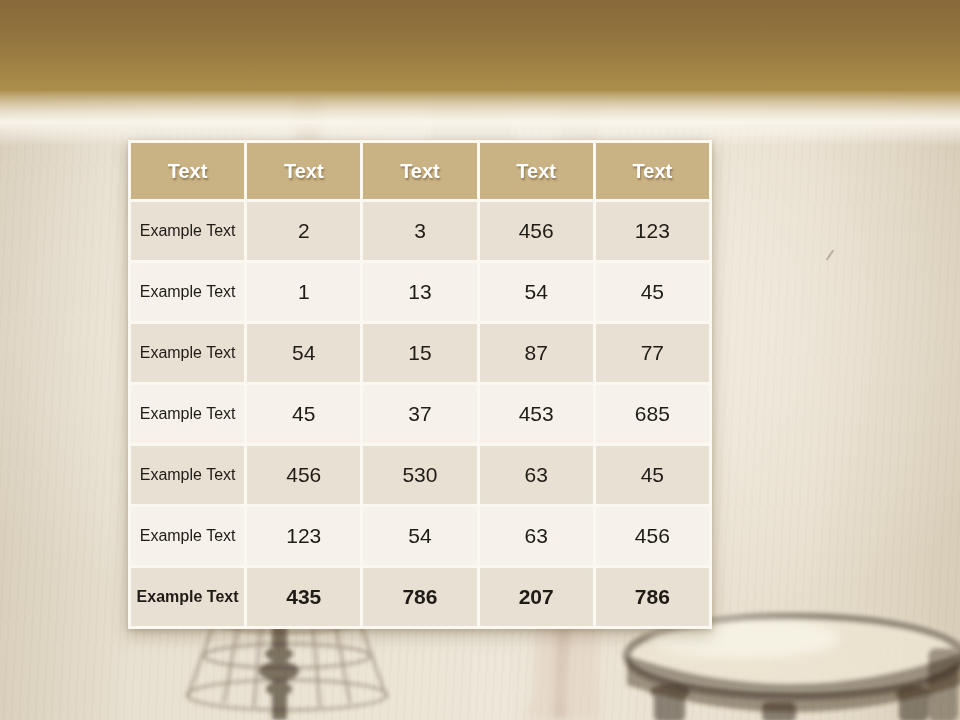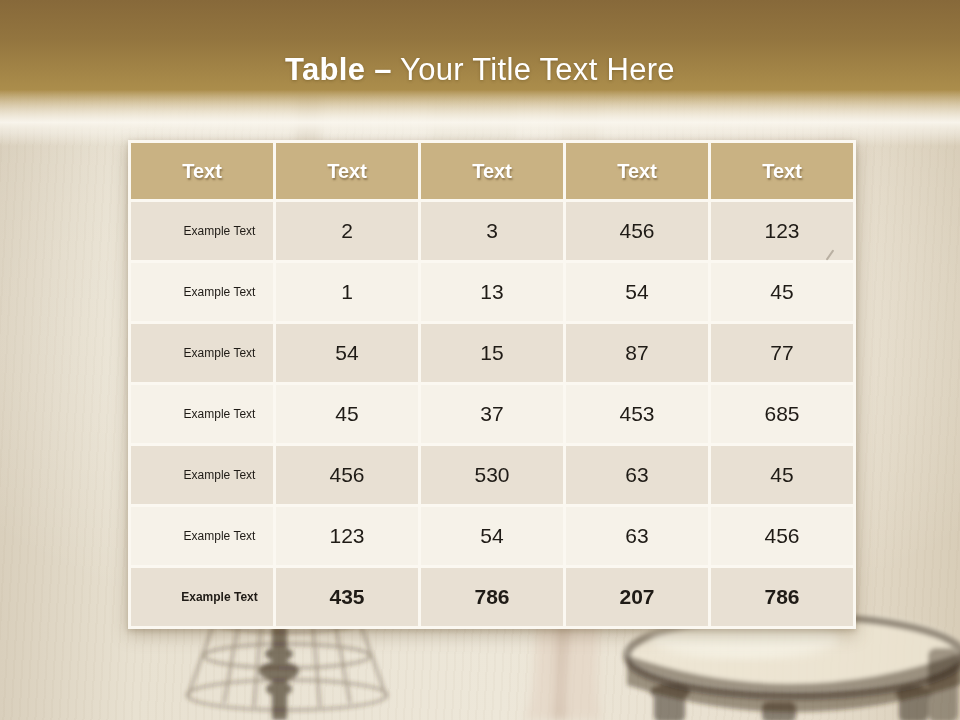--- a/index.html
+++ b/index.html
@@ -26,35 +26,35 @@
   }
   
   .title{
     position:absolute;top:52px;left:0;width:960px;margin:0;
     text-align:center;font-size:31px;line-height:1.15;font-weight:400;color:#ffffff;
     letter-spacing:.3px;text-shadow:0 1px 3px rgba(80,60,20,.35);
   }
   .title .kw,.title .sep{font-weight:700;}
   
   table.data{
-    position:absolute;left:128px;top:140px;width:728px;
+    position:absolute;left:128px;top:140px;width:584px;
     border-collapse:separate;border-spacing:3px;table-layout:fixed;
     background:#fbf8f1;
     box-shadow:0 6px 16px rgba(110,88,55,.35),0 2px 5px rgba(110,88,55,.22);
   }
   table.data th{
     height:54px;background:#c9b283;color:#ffffff;
     font-size:20px;font-weight:700;text-align:center;
     text-shadow:1px 2px 2px rgba(96,74,40,.55);
   }
   table.data td{
     height:56px;text-align:center;vertical-align:middle;
     color:#1f1b16;font-size:21px;
   }
-  table.data td.label{font-size:12px;padding-left:36px;}
+  table.data td.label{font-size:16px;}
   tr.shaded td{background:#e8e0d3;}
   tr.light  td{background:#f6f2e9;}
   tr.emph   td{font-weight:700;}
   
   .cursor-mark{
     position:absolute;left:829px;top:249px;width:2px;height:12px;
     background:rgba(128,118,102,.45);transform:rotate(35deg);border-radius:1px;
   }
 </style>
 </head>
@@ -115,21 +115,20 @@
         <rect x="899" y="692" width="29" height="30" rx="6"></rect>
         <rect x="762" y="702" width="34" height="20" rx="6"></rect>
         <rect x="928" y="648" width="30" height="74" rx="8" opacity="0.8"></rect>
       </g>
     </g>
   </svg>
 
   <div class="banner"></div>
   <div class="fog"></div>
 
-  <h1 class="title"><span class="kw">Table</span> <span class="sep">–</span> <span>Your Title Text Here</span></h1>
 
   <table class="data">
     <thead>
       <tr>
         <th>Text</th>
         <th>Text</th>
         <th>Text</th>
         <th>Text</th>
         <th>Text</th>
       </tr>

